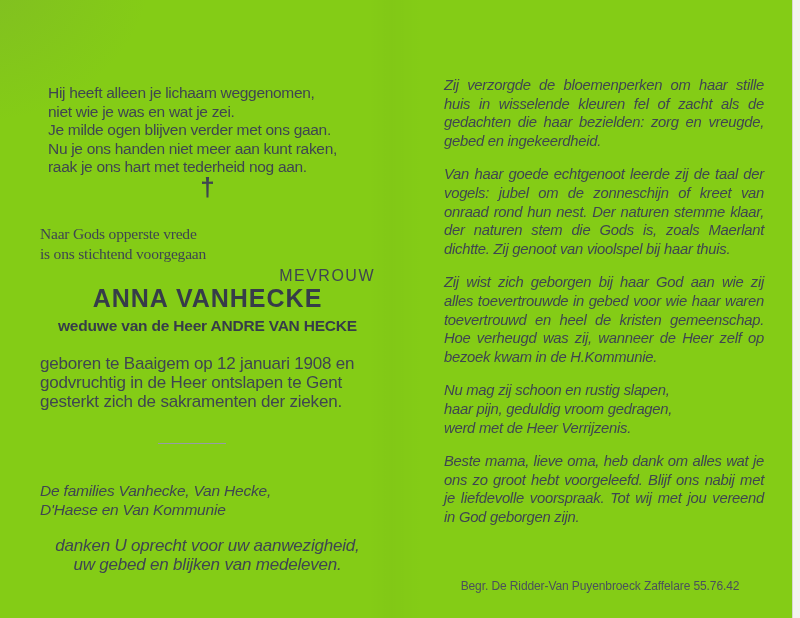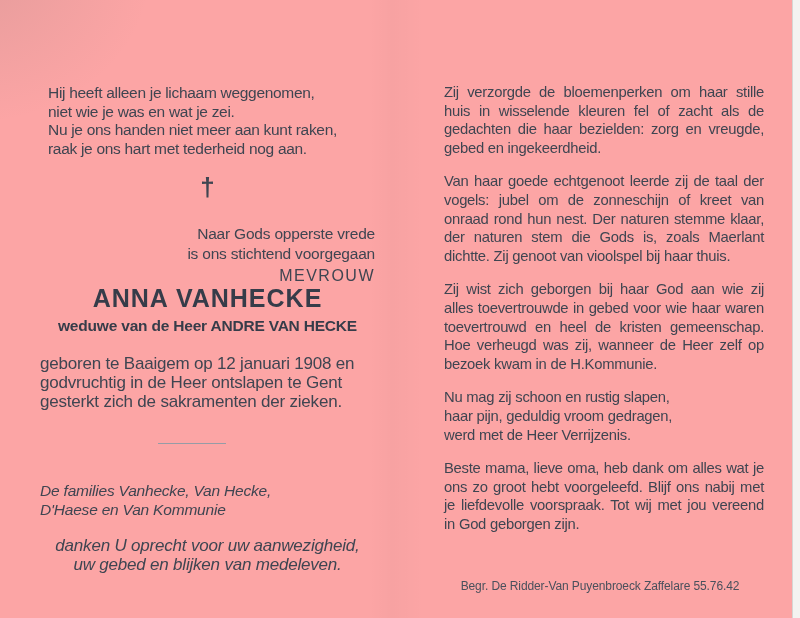--- a/index.html
+++ b/index.html
@@ -10,21 +10,21 @@
     overflow: hidden;
   }
   body {
     background: #e9e8e6;
     font-family: "Liberation Sans", sans-serif;
   }
   .card {
     position: relative;
     width: 800px;
     height: 618px;
-    background: #fca5a5;
+    background: #84cc16;
     color: #3f4551;
   }
   
   .card::before {
     content: "";
     position: absolute;
     inset: 0;
     pointer-events: none;
     background:
       radial-gradient(260px 220px at -30px -30px, rgba(110,110,105,0.16), rgba(110,110,105,0) 70%),
@@ -58,24 +58,25 @@
     width: 335px;
     text-align: center;
     font-size: 26px;
     font-weight: bold;
   }
   .epitaph {
     position: absolute;
     left: 40px;
     top: 224px;
     width: 335px;
-    text-align: right;
+    text-align: left;
     font-size: 15.5px;
     letter-spacing: -0.2px;
     line-height: 19.5px;
+    font-family: Liberation Serif, serif;
   }
   .honorific {
     position: absolute;
     left: 40px;
     top: 267px;
     width: 335px;
     text-align: right;
     font-size: 16px;
     letter-spacing: 1.5px;
   }
@@ -138,22 +139,23 @@
     font-style: italic;
     font-size: 17px;
     letter-spacing: -0.2px;
     line-height: 18.5px;
   }
 
   
   .right-page {
     position: absolute;
     left: 444px;
-    top: 83px;
+    top: 76px;
     width: 320px;
+    font-style: italic;
   }
   .right-page p {
     margin: 0 0 15px 0;
     font-size: 14.8px;
     letter-spacing: -0.25px;
     line-height: 18.6px;
     text-align: justify;
   }
   .right-page p.verse {
     text-align: left;
@@ -173,20 +175,21 @@
 </head>
 <body>
 
 <div class="card">
 
   <div class="scan-edge"></div>
 
   <div class="poem">
     <div>Hij heeft alleen je lichaam weggenomen,</div>
     <div>niet wie je was en wat je zei.</div>
+    <div>Je milde ogen blijven verder met ons gaan.</div>
     <div>Nu je ons handen niet meer aan kunt raken,</div>
     <div>raak je ons hart met tederheid nog aan.</div>
   </div>
 
   <div class="cross">†</div>
 
   <div class="epitaph">
     <div>Naar Gods opperste vrede</div>
     <div>is ons stichtend voorgegaan</div>
   </div>

